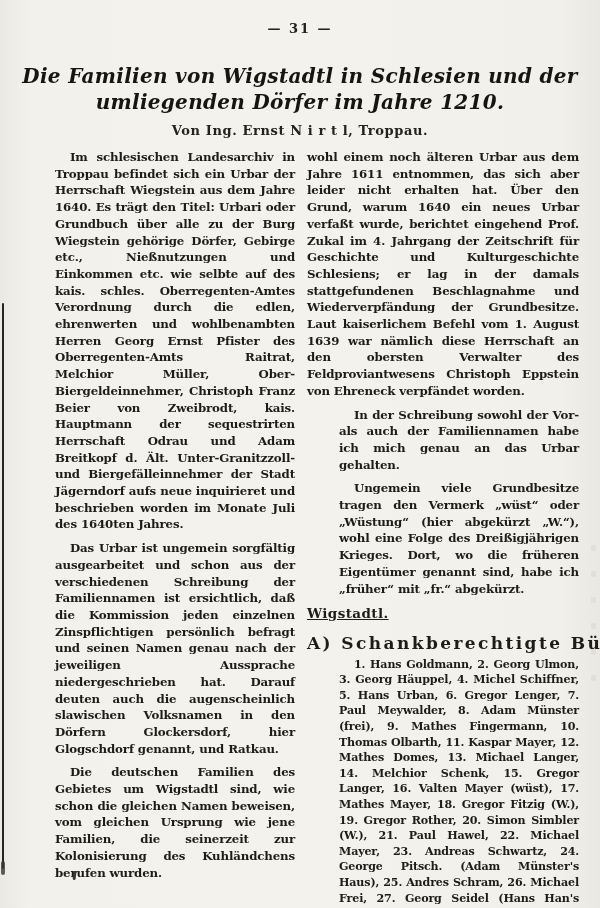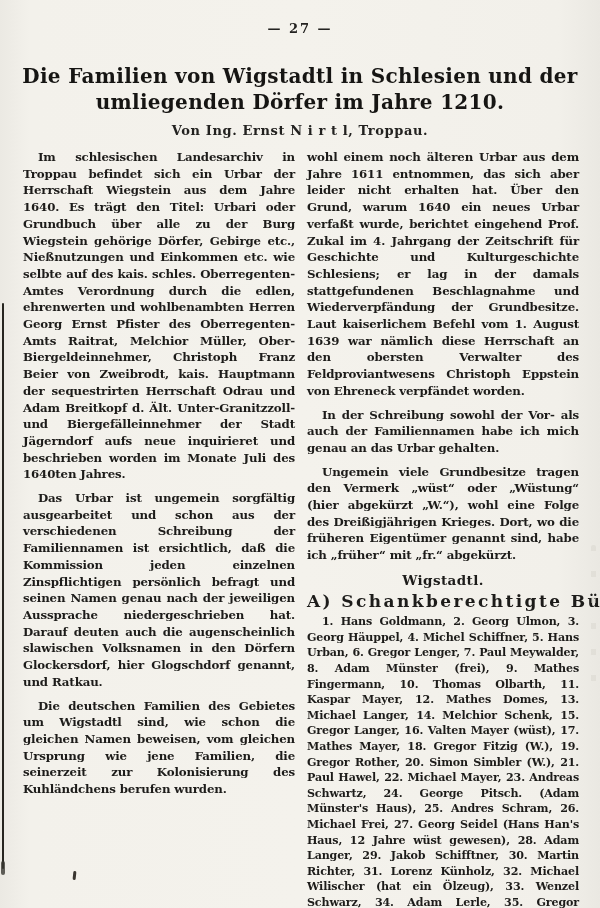--- a/index.html
+++ b/index.html
@@ -11,35 +11,35 @@
     font-family:"DejaVu Serif","Liberation Serif",serif;
   }
   .page-number{
     text-align:center;padding-top:21px;font-size:13px;font-weight:700;letter-spacing:2px;color:#232220;
   }
   .title{
     margin:27px auto 0;width:560px;text-align:center;
     font-size:20px;line-height:26px;font-weight:700;color:#161513;
     letter-spacing:.3px;
   }
-  .title span{display:block;}
+  .title span{display:block;font-style:italic;}
   .byline{
     text-align:center;margin-top:8px;font-size:13px;font-weight:700;color:#232220;letter-spacing:.6px;
   }
   .columns{
     display:flex;gap:12px;padding:11px 21px 0 23px;
   }
   .col{
     width:272px;font-size:11.8px;line-height:16.7px;text-align:justify;
     font-weight:700;color:#1d1c1a;letter-spacing:-.15px;
   }
   .col p{margin:0 0 7px;}
-  .col p.ind{text-indent:15px;}
+  .col p.ind{text-indent:15px;margin-left:32px;}
   .sec-title{
-    text-align:center;font-size:13.5px;font-weight:700;margin:8px 0 4px;letter-spacing:.4px;
+    text-align:left;font-size:13.5px;font-weight:700;margin:8px 0 13px;letter-spacing:.4px;text-decoration:underline;
   }
   .sub-title{
     text-align:center;font-size:17px;font-weight:700;letter-spacing:2.4px;
     margin:0 0 5px;white-space:nowrap;
   }
   .list{font-size:11.1px;line-height:15.6px;}
   
   .edge-line{
     position:absolute;left:2px;top:303px;width:2px;height:566px;
     background:#26241f;border-radius:1px;
@@ -56,21 +56,21 @@
     position:absolute;right:4px;top:545px;width:5px;height:150px;
     background:repeating-linear-gradient(#d8d5cd 0 6px,transparent 6px 26px);
     opacity:.5;border-radius:2px;
   }
 </style>
 </head>
 <body>
 
 <div class="page">
 
-  <div class="page-number">— 27 —</div>
+  <div class="page-number">— 31 —</div>
 
   <h1 class="title">
       <span>Die Familien von Wigstadtl in Schlesien und der</span>
       <span>umliegenden Dörfer im Jahre 1210.</span>
     </h1>
 
   <div class="byline">Von Ing. Ernst N i r t l, Troppau.</div>
 
   <div class="columns">
 

